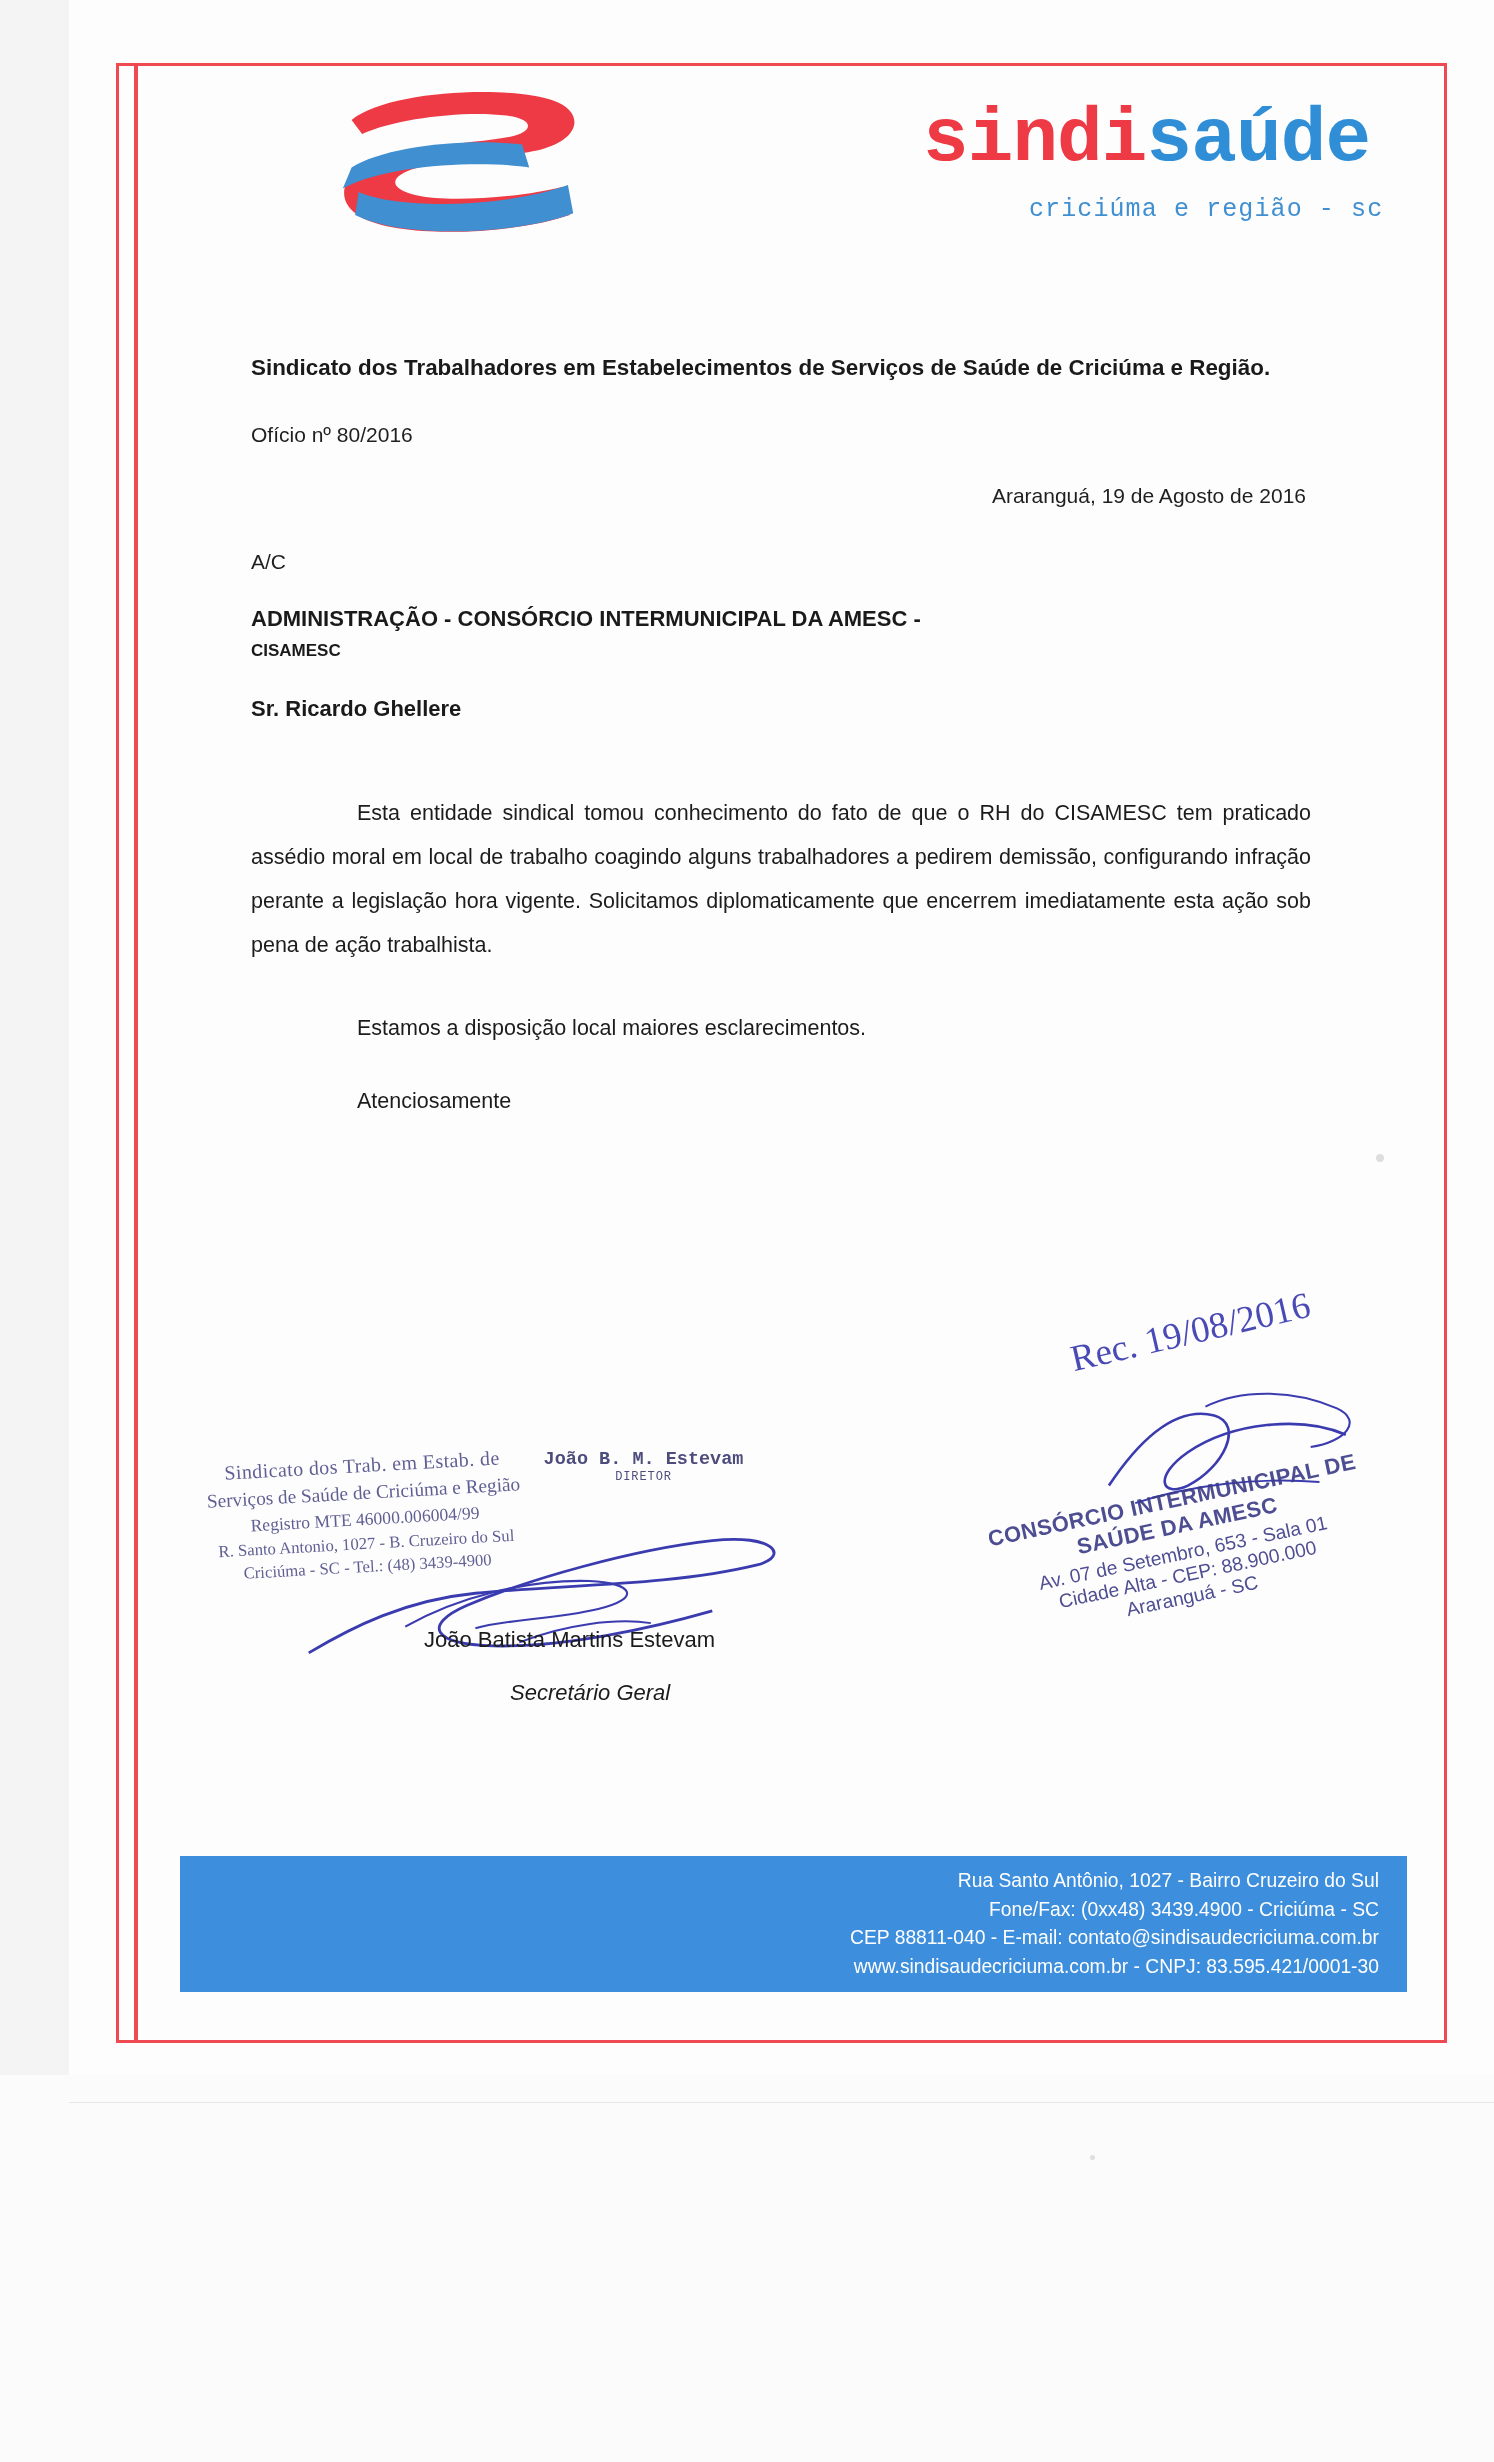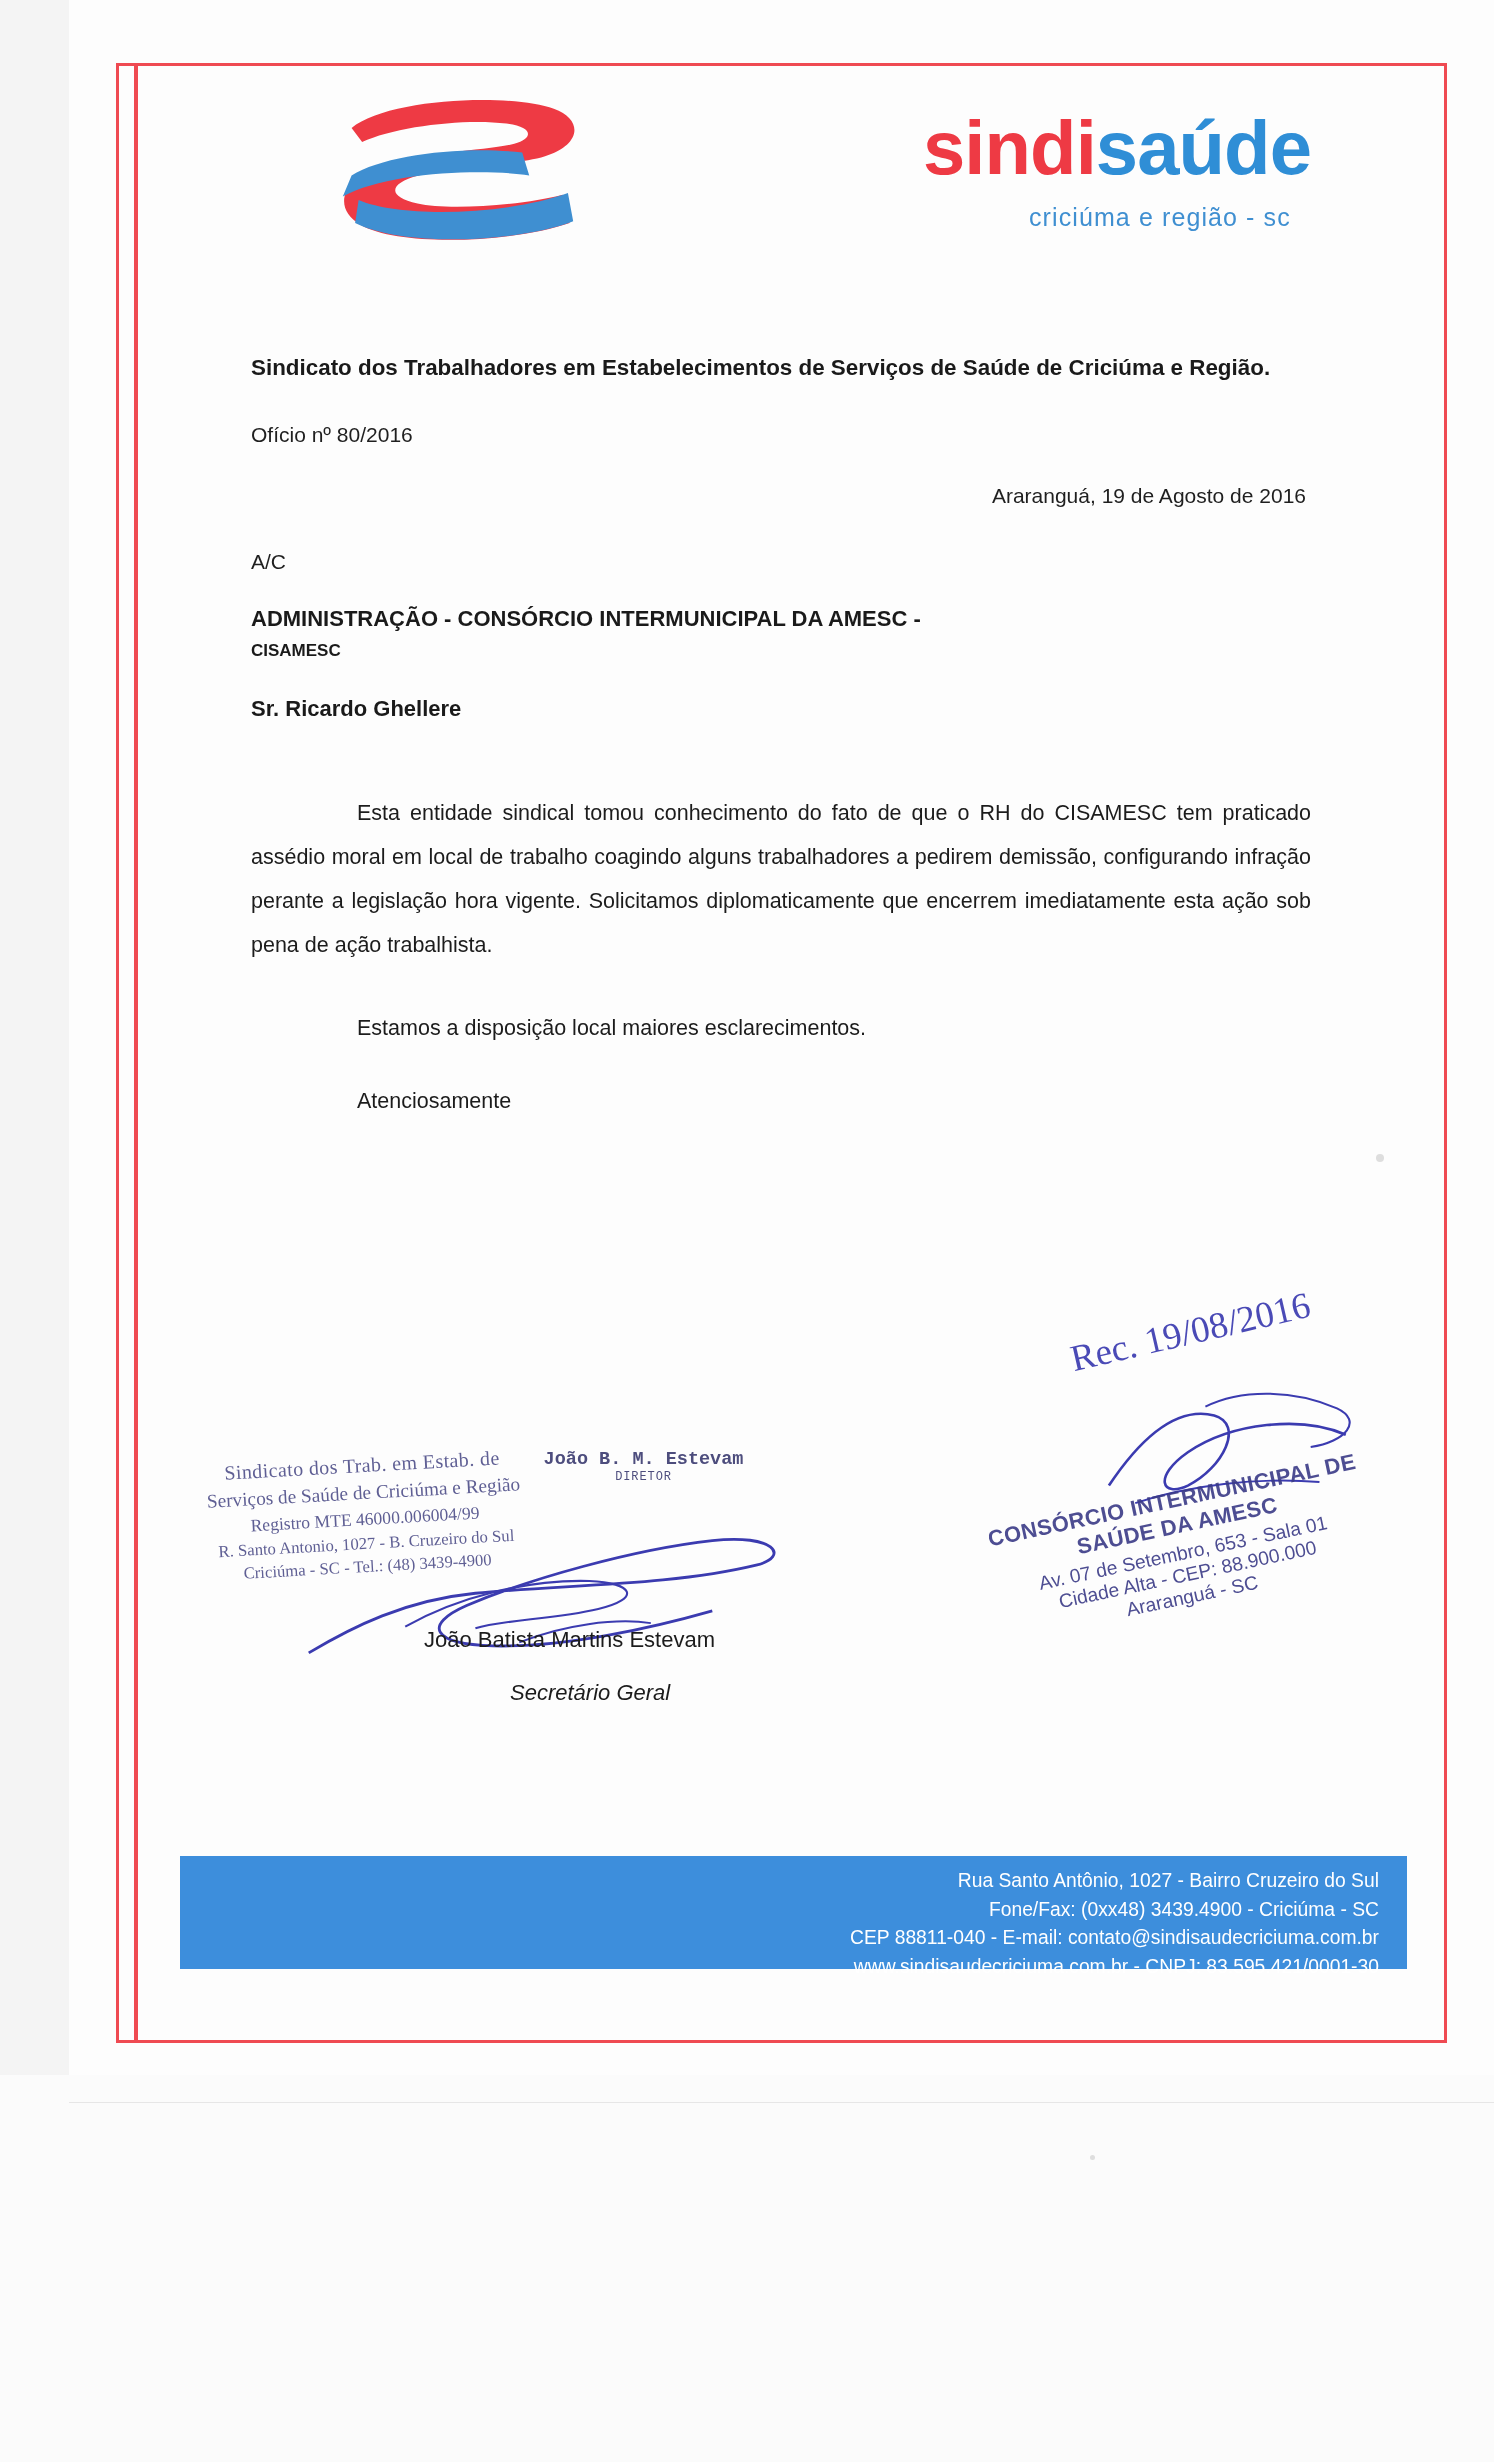--- a/index.html
+++ b/index.html
@@ -63,23 +63,24 @@
     width: 1312px;
     height: 1980px;
     border-left: 4.4px solid #ef4a52;
     box-sizing: border-box;
   }
 
   
   .logo-area {
     position: absolute;
     left: 255px;
-    top: 84px;
+    top: 76px;
     width: 1143px;
     height: 185px;
+    font-family: Liberation Mono, monospace;
   }
   .logo-swoosh {
     position: absolute;
     left: 79px;
     top: 7px;
     width: 299px;
     height: 176px;
   }
   .logo-word {
     position: absolute;
@@ -287,21 +288,21 @@
   .stamp-cisamesc .t3 { font-size: 19.3px; margin-top: 3.5px; }
   .stamp-cisamesc .t4 { font-size: 19.3px; }
   .stamp-cisamesc .t5 { font-size: 19.3px; }
 
   
   .footer-bar {
     position: absolute;
     left: 180px;
     top: 1856px;
     width: 1227px;
-    height: 113px;
+    height: 136px;
     background: #3d8edc;
     color: #ffffff;
     text-align: right;
     font-size: 19.3px;
     line-height: 1.5;
     box-sizing: border-box;
     padding: 10.6px 28px 0 0;
   }
   .footer-bar div { white-space: nowrap; }
 

